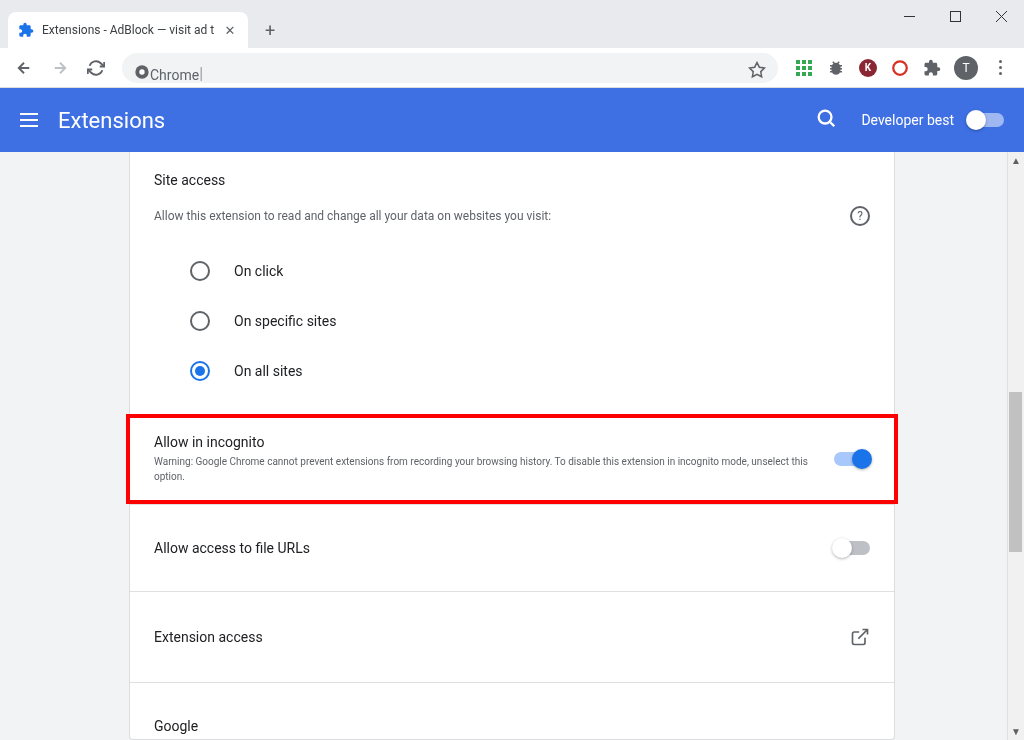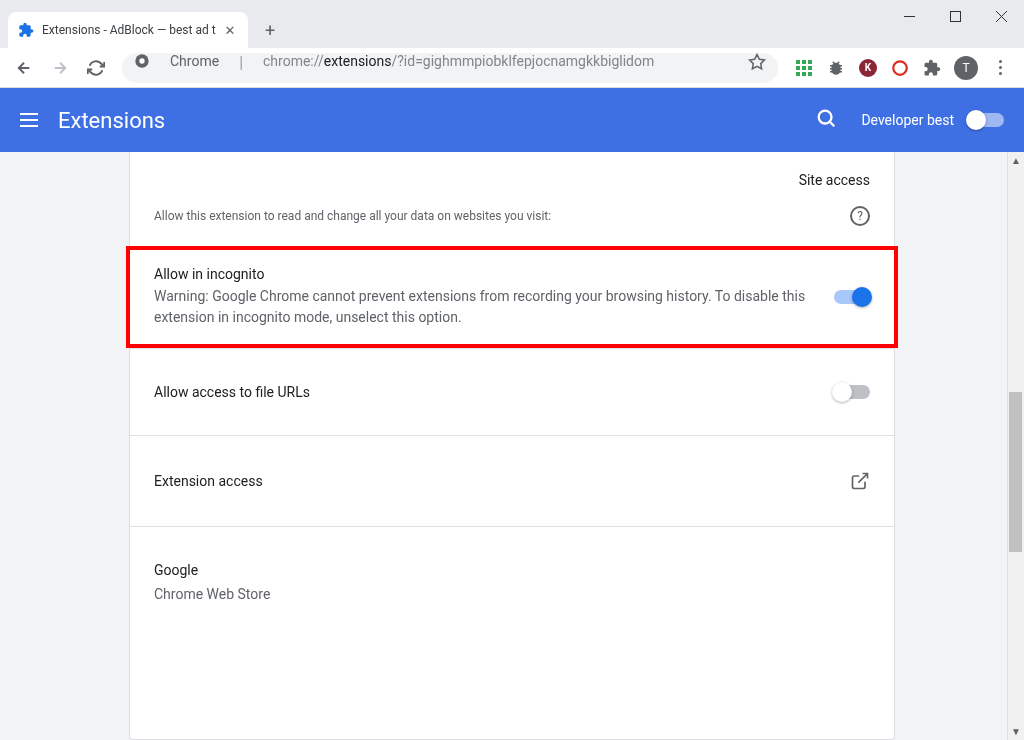--- a/index.html
+++ b/index.html
@@ -12,21 +12,21 @@
     .tab { background: #fff; height: 36px; margin-left: 8px; border-radius: 8px 8px 0 0; display: flex; align-items: center; padding: 0 10px; min-width: 240px; position: relative; }
     .tab-favicon { width: 16px; height: 16px; margin-right: 8px; color: #1a73e8; }
     .tab-title { font-size: 12px; color: #3c4043; flex: 1; white-space: nowrap; overflow: hidden; text-overflow: ellipsis; }
     .tab-close { width: 16px; height: 16px; display: flex; align-items: center; justify-content: center; color: #5f6368; font-size: 13px; }
     .new-tab { width: 28px; height: 28px; display: flex; align-items: center; justify-content: center; color: #5f6368; font-size: 18px; margin-left: 8px; margin-bottom: 4px; }
 
     
     .toolbar { height: 40px; background: #fff; display: flex; align-items: center; padding: 0 8px; border-bottom: 1px solid #dadce0; gap: 4px; }
     .nav-btn { width: 32px; height: 32px; display: flex; align-items: center; justify-content: center; color: #5f6368; border-radius: 50%; }
     .nav-btn.disabled { color: #bdc1c6; }
-    .omnibox { flex: 1; height: 30px; background: #f1f3f4; border-radius: 15px; display: flex; align-items: flex-start; padding: 0 12px; margin: 0 6px; gap: 20px; }
+    .omnibox { flex: 1; height: 30px; background: #f1f3f4; border-radius: 15px; display: flex; align-items: flex-end; padding: 0 12px; margin: 0 6px; gap: 0; }
     .omnibox-icon { color: #5f6368; font-size: 14px; }
     .omnibox-prefix { color: #5f6368; font-size: 14px; }
     .omnibox-sep { color: #9aa0a6; }
     .omnibox-url { color: #202124; font-size: 14px; }
     .omnibox-url .bold { color: #202124; }
     .omnibox-url .muted { color: #80868b; }
     .omnibox-star { margin-left: auto; color: #5f6368; }
     .toolbar-icons { display: flex; align-items: center; gap: 12px; padding: 0 6px; }
     .tb-icon { width: 20px; height: 20px; display: flex; align-items: center; justify-content: center; }
     .avatar { width: 24px; height: 24px; border-radius: 50%; background: #5f6368; color: #fff; display: flex; align-items: center; justify-content: center; font-size: 12px; }
@@ -44,58 +44,58 @@
     .toggle .knob { width: 20px; height: 20px; background: #fff; border-radius: 50%; position: absolute; top: -3px; left: -2px; box-shadow: 0 1px 3px rgba(0,0,0,0.3); }
 
     
     .content-wrap { height: calc(740px - 48px - 40px - 64px); background: #f1f3f4; display: flex; justify-content: center; overflow: hidden; position: relative; }
     .scrollbar-v { position: absolute; right: 0; top: 0; width: 17px; height: 100%; background: #f1f1f1; border-left: 1px solid #e0e0e0; }
     .scroll-arrow { height: 17px; display: flex; align-items: center; justify-content: center; color: #606060; font-size: 10px; }
     .scroll-thumb { position: absolute; right: 2px; width: 13px; background: #c1c1c1; top: 240px; height: 160px; border-radius: 0; }
 
     .card { width: 766px; background: #fff; border-radius: 0 0 4px 4px; margin-top: 0; border: 1px solid #dadce0; border-top: none; }
     .card-inner { padding: 20px 24px 0 24px; }
-    .section-title { font-size: 14px; color: #202124; margin-bottom: 18px; text-align: right; }
+    .section-title { font-size: 14px; color: #202124; margin-bottom: 18px; }
     .section-desc-row { display: flex; align-items: center; justify-content: space-between; margin-bottom: 20px; }
     .section-desc { font-size: 12px; color: #5f6368; }
     .help-icon { width: 20px; height: 20px; border: 2px solid #5f6368; border-radius: 50%; display: flex; align-items: center; justify-content: center; font-size: 12px; color: #5f6368; }
 
     .radio-group { padding-left: 36px; }
     .radio-row { display: flex; align-items: center; height: 50px; gap: 24px; }
     .radio { width: 20px; height: 20px; border: 2px solid #5f6368; border-radius: 50%; position: relative; }
     .radio.checked { border-color: #1a73e8; }
     .radio.checked::after { content: ''; position: absolute; width: 10px; height: 10px; background: #1a73e8; border-radius: 50%; top: 3px; left: 3px; }
     .radio-label { font-size: 14px; color: #202124; }
 
     .highlighted { border: 4px solid #ff0000; margin: 18px -4px 0 -4px; padding: 16px 24px; }
     .row { display: flex; align-items: center; justify-content: space-between; padding: 35px 24px; border-top: 1px solid #e0e0e0; }
     .row-inner { flex: 1; }
     .row-title { font-size: 14px; color: #202124; }
-    .row-desc { font-size: 14px; color: #5f6368; margin-top: 4px; line-height: 1.5; }
+    .row-desc { font-size: 10px; color: #5f6368; margin-top: 4px; line-height: 1.5; }
 
     .toggle2 { width: 36px; height: 14px; border-radius: 7px; position: relative; flex-shrink: 0; margin-left: 20px; }
     .toggle2.on { background: #a8c7fa; }
     .toggle2.on .knob2 { background: #1a73e8; right: -2px; }
     .toggle2.off { background: #bdc1c6; }
     .toggle2.off .knob2 { background: #fff; left: -2px; }
     .knob2 { width: 20px; height: 20px; border-radius: 50%; position: absolute; top: -3px; box-shadow: 0 1px 3px rgba(0,0,0,0.3); }
 
     .launch-icon { width: 20px; height: 20px; color: #5f6368; }
   </style>
 </head>
 <body>
 
 <div class="titlebar">
   <div class="tab">
     <span class="tab-favicon">
       <svg viewBox="0 0 24 24" width="16" height="16" fill="#1a73e8">
           <path d="M20.5 11H19V7c0-1.1-.9-2-2-2h-4V3.5C13 2.12 11.88 1 10.5 1S8 2.12 8 3.5V5H4c-1.1 0-2 .9-2 2v3.8h1.5c1.5 0 2.7 1.2 2.7 2.7S5 16.2 3.5 16.2H2V20c0 1.1.9 2 2 2h3.8v-1.5c0-1.5 1.2-2.7 2.7-2.7s2.7 1.2 2.7 2.7V22H17c1.1 0 2-.9 2-2v-4h1.5c1.38 0 2.5-1.12 2.5-2.5S21.88 11 20.5 11z"></path>
         </svg>
     </span>
-    <span class="tab-title">Extensions - AdBlock — best ad t</span>
+    <span class="tab-title">Extensions - AdBlock — visit ad t</span>
     <span class="tab-close">✕</span>
   </div>
   <div class="new-tab">+</div>
   <div class="win-controls">
     <div class="win-btn">
         <svg width="11" height="1">
           <rect width="11" height="1" fill="#333"></rect>
         </svg>
       </div>
     <div class="win-btn">
@@ -131,23 +131,20 @@
   </div>
   <div class="omnibox">
     <span class="omnibox-icon">
       <svg width="16" height="16" viewBox="0 0 24 24">
           <circle cx="12" cy="12" r="10" fill="#5f6368"></circle>
           <circle cx="12" cy="12" r="4" fill="#fff"></circle>
         </svg>
     </span>
     <span class="omnibox-prefix">Chrome</span>
     <span class="omnibox-sep">|</span>
-    <span class="omnibox-url">
-      <span class="muted">chrome://</span><span class="bold">extensions</span><span class="muted">/?id=gighmmpiobklfepjocnamgkkbiglidom</span>
-    </span>
     <span class="omnibox-star">
       <svg width="18" height="18" viewBox="0 0 24 24" fill="none" stroke="#5f6368" stroke-width="2">
           <polygon points="12 2 15.09 8.26 22 9.27 17 14.14 18.18 21.02 12 17.77 5.82 21.02 7 14.14 2 9.27 8.91 8.26 12 2"></polygon>
         </svg>
     </span>
   </div>
   <div class="toolbar-icons">
     <div class="tb-icon">
         <svg width="16" height="16">
           <rect x="0" y="0" width="4" height="4" fill="#34a853"></rect>
@@ -212,20 +209,34 @@
 </div>
 
 <div class="content-wrap">
   <div class="card">
     <div class="card-inner">
       <div class="section-title">Site access</div>
       <div class="section-desc-row">
         <div class="section-desc">Allow this extension to read and change all your data on websites you visit:</div>
         <div class="help-icon">?</div>
       </div>
+      <div class="radio-group">
+        <div class="radio-row">
+          <div class="radio"></div>
+          <div class="radio-label">On click</div>
+        </div>
+        <div class="radio-row">
+          <div class="radio"></div>
+          <div class="radio-label">On specific sites</div>
+        </div>
+        <div class="radio-row">
+          <div class="radio checked"></div>
+          <div class="radio-label">On all sites</div>
+        </div>
+      </div>
     </div>
 
     <div class="highlighted">
       <div style="display:flex;align-items:center;justify-content:space-between;">
         <div class="row-inner">
           <div class="row-title">Allow in incognito</div>
           <div class="row-desc">Warning: Google Chrome cannot prevent extensions from recording your browsing history. To disable this extension in incognito mode, unselect this option.</div>
         </div>
         <div class="toggle2 on">
             <div class="knob2"></div>

